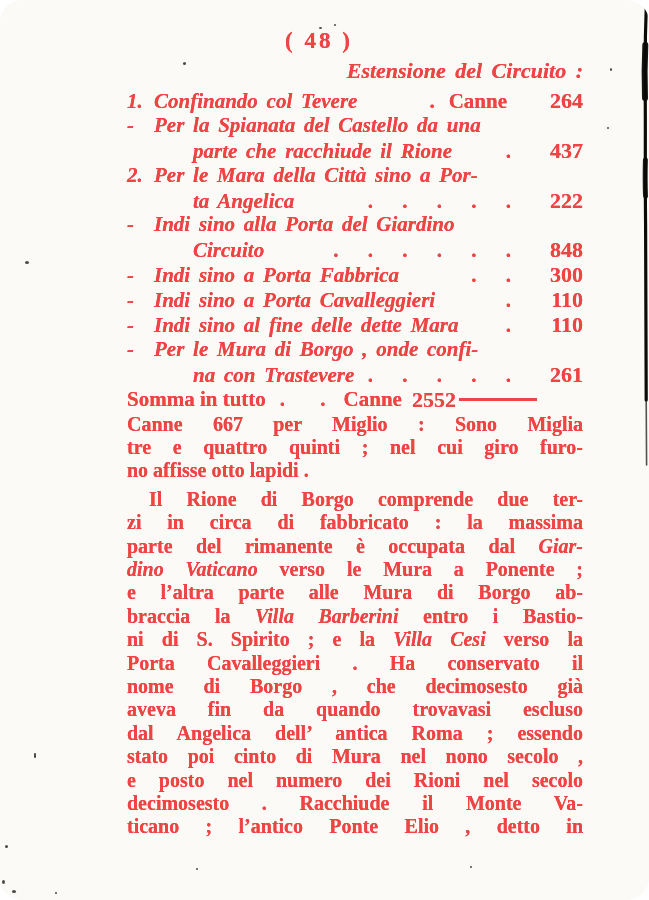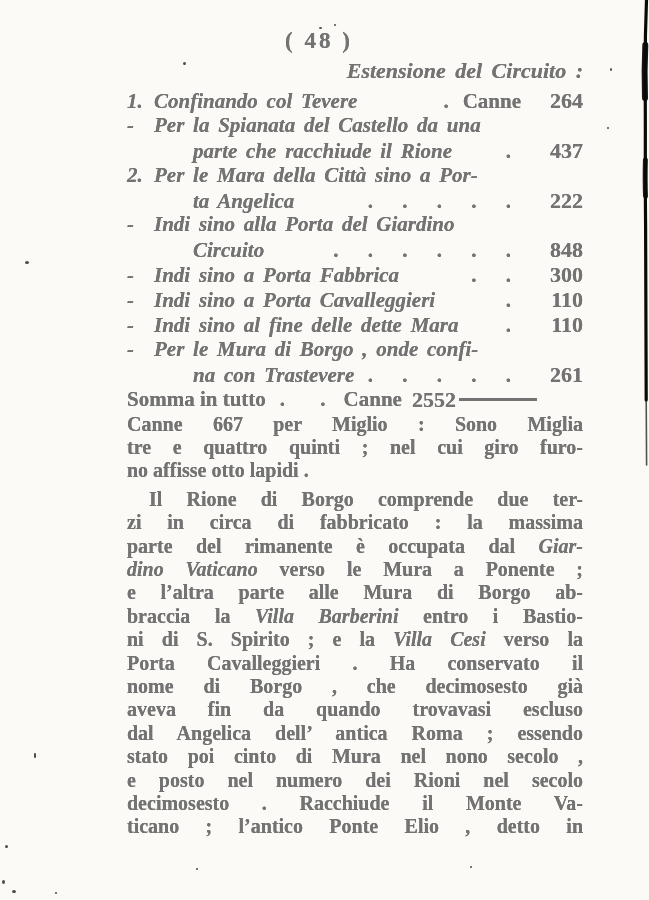--- a/index.html
+++ b/index.html
@@ -27,21 +27,21 @@
   
   .list-row{
     display:flex;align-items:baseline;height:24.9px;
     font-size:21px;font-weight:700;font-style:italic;
   }
   .marker{flex:none;width:27px;}
   .list-row.indent .marker{width:66px;}
   .rtext{word-spacing:3.5px;white-space:nowrap;}
   .spacer{flex:1;}
   .leader{font-style:normal;white-space:pre;word-spacing:24px;margin:0 10px 0 6px;}
-  .unit{font-style:normal;margin:0 0 0 4px;}
+  .unit{font-style:normal;margin:0 14px 0 4px;}
   .value{font-style:normal;font-size:22px;flex:none;min-width:50px;text-align:right;margin-left:12px;}
 
   
   .total-row{display:flex;align-items:flex-start;height:25px;font-size:21px;font-weight:700;}
   .total-row .leader{word-spacing:30px;margin:0 14px;}
   .total-row .unit{margin-right:10px;}
   .total-row .value{min-width:0;margin-left:0;}
   .sum-rule{flex:1;max-width:78px;height:3.2px;background:currentColor;align-self:center;margin-left:3px;}
 
   
@@ -56,21 +56,21 @@
   .pline.first-indent{padding-left:22px;}
   .pline em{font-style:italic;}
 
   
   .edge-svg{position:absolute;top:0;right:0;}
   .speck{position:absolute;background:#221e1a;border-radius:50%;opacity:.8;display:block;}
 </style>
 </head>
 <body>
 
-<div class="page" style="background: rgb(251, 250, 247); color: #737373;">
+<div class="page" style="background: rgb(251, 250, 247); color: #ef4444; border-radius: 22px;">
 
   <div class="column">
 
     <div class="page-number">
       <span>( 48 )</span>
     </div>
 
     <div class="section-title">Estensione del Circuito :</div>
 
     <div class="measure-list">

